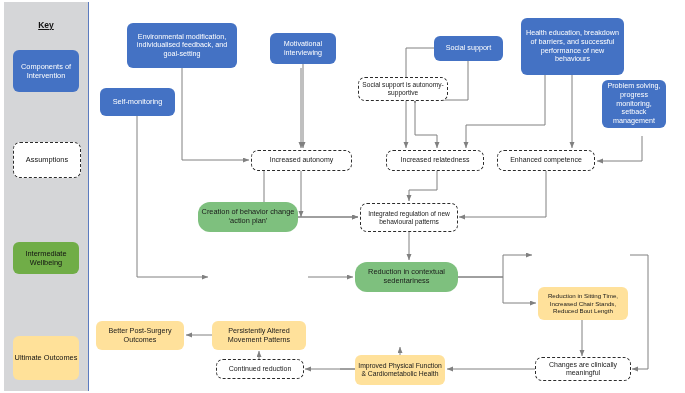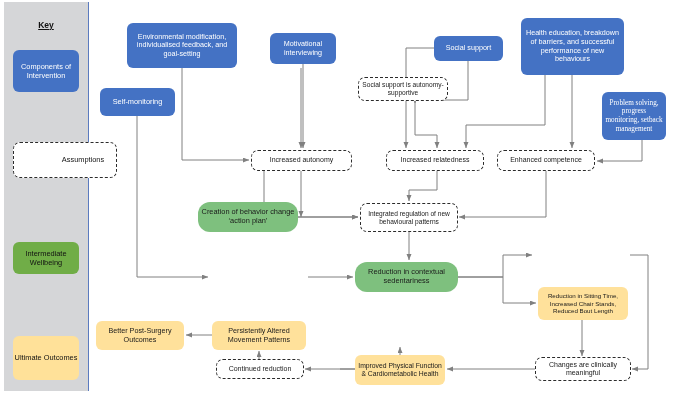--- a/index.html
+++ b/index.html
@@ -40,21 +40,21 @@
 
 <div id="canvas">
 
   <div id="key-panel">
     <div id="key-title">Key</div>
 
     <div class="kbox kb-blue" style="top:48px;height:42px;font-size:7.4px;">
       <span>Components of Intervention</span>
     </div>
 
-    <div class="kbox kb-dash" style="top:140px;height:34px;font-size:7.4px;padding-left:36px;">
+    <div class="kbox kb-dash" style="top:140px;height:34px;font-size:7.4px;">
       <span>Assumptions</span>
     </div>
 
     <div class="kbox kb-green" style="top:240px;height:32px;font-size:7.4px;">
       <span>Intermediate Wellbeing</span>
     </div>
 
     <div class="kbox kb-yellow" style="top:334px;height:44px;font-size:7.4px;">
       <span>Ultimate Outcomes</span>
     </div>
@@ -143,21 +143,21 @@
   </div>
 
   <div class="node dashed" style="left:358px;top:77px;width:90px;height:24px;font-size:6.6px;">
     <span>Social support is autonomy-supportive</span>
   </div>
 
   <div class="node blue" style="left:521px;top:18px;width:103px;height:57px;font-size:7.2px;">
     <span>Health education, breakdown of barriers, and successful performance of new behaviours</span>
   </div>
 
-  <div class="node blue" style="left:602px;top:92px;width:64px;height:48px;font-size:7.2px;font-family:Liberation Serif, serif;">
+  <div class="node blue" style="left:602px;top:80px;width:64px;height:48px;font-size:7.2px;">
     <span>Problem solving, progress monitoring, setback management</span>
   </div>
 
   <div class="node dashed" style="left:251px;top:150px;width:101px;height:21px;font-size:7px;">
     <span>Increased autonomy</span>
   </div>
 
   <div class="node dashed" style="left:386px;top:150px;width:98px;height:21px;font-size:7px;">
     <span>Increased relatedness</span>
   </div>

